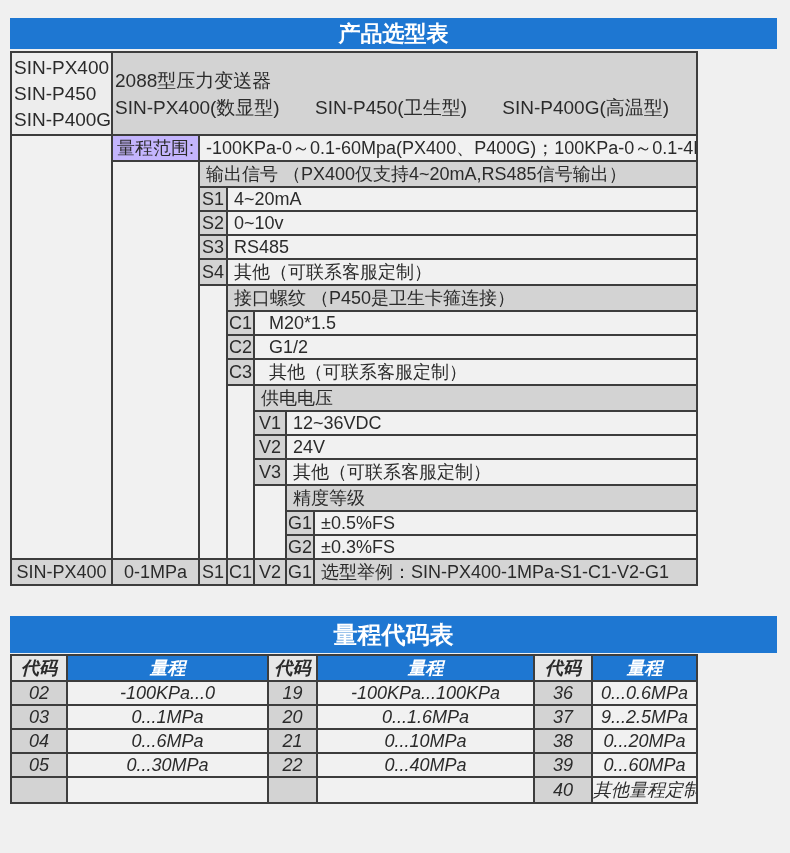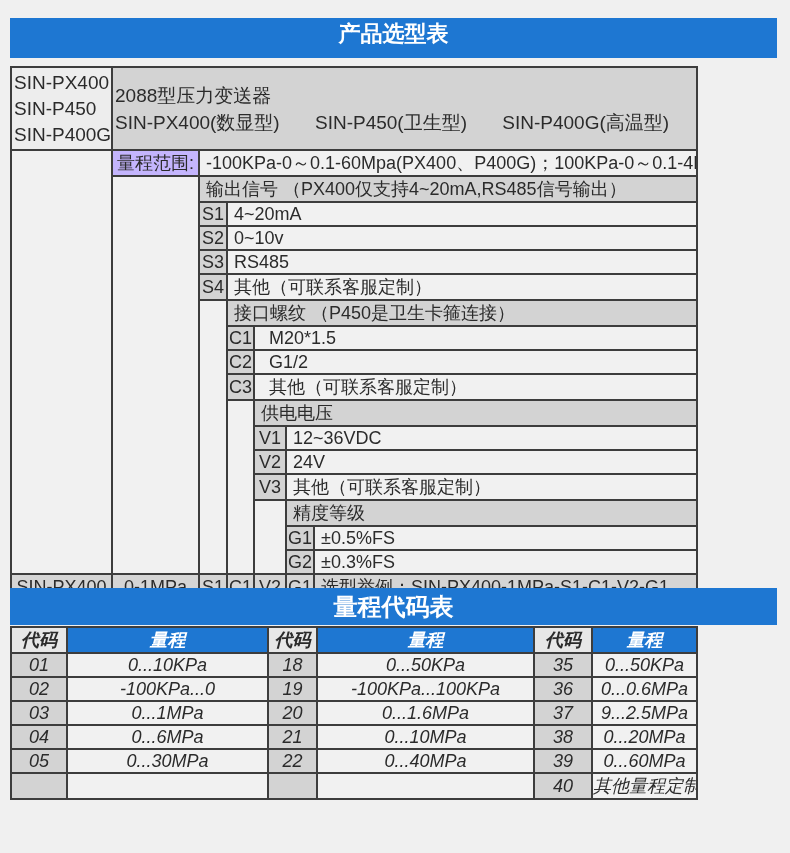--- a/index.html
+++ b/index.html
@@ -7,29 +7,29 @@
     width:790px;height:853px;
     background:#f0f0f0;
     font-family:"Liberation Sans","DejaVu Sans",sans-serif;
     color:#2b2b2b;
     -webkit-font-smoothing:antialiased;
   }
   .sheet{position:relative;width:790px;height:853px;overflow:hidden;}
 
   .tbl-wrap{position:absolute;left:10px;width:767px;}
   .wrap-1{top:18px;}
-  .wrap-2{top:588px;border-radius:9px;}
+  .wrap-2{top:616px;border-radius:9px;}
 
   .title-bar{
     background:#1e77d2;
     color:#ffffff;
     text-align:center;
     font-weight:bold;
   }
-  .title-1{height:40px;line-height:31px;font-size:22px;margin-bottom:8px;}
+  .title-1{height:31px;line-height:31px;font-size:22px;margin-bottom:2px;}
   .title-2{height:37px;line-height:37px;font-size:24px;margin-bottom:1px;}
 
   table{border-collapse:collapse;width:688px;table-layout:fixed;}
   td{
     border:2px solid #3d3d3d;
     font-size:18px;
     padding:0 0 0 6px;
     overflow:hidden;
     white-space:nowrap;
     vertical-align:middle;
@@ -196,28 +196,20 @@
       <tbody>
           <tr class="r-head">
         <td class="h-code">代码</td>
         <td class="h-range">量程</td>
         <td class="h-code">代码</td>
         <td class="h-range">量程</td>
         <td class="h-code">代码</td>
         <td class="h-range">量程</td>
       </tr>
       <tr class="r-data">
-        <td class="c-code">01</td>
-        <td class="c-value">0...10KPa</td>
-        <td class="c-code">18</td>
-        <td class="c-value">0...50KPa</td>
-        <td class="c-code">35</td>
-        <td class="c-value">0...50KPa</td>
-      </tr>
-      <tr class="r-data">
         <td class="c-code">02</td>
         <td class="c-value">-100KPa...0</td>
         <td class="c-code">19</td>
         <td class="c-value">-100KPa...100KPa</td>
         <td class="c-code">36</td>
         <td class="c-value">0...0.6MPa</td>
       </tr>
       <tr class="r-data">
         <td class="c-code">03</td>
         <td class="c-value">0...1MPa</td>

